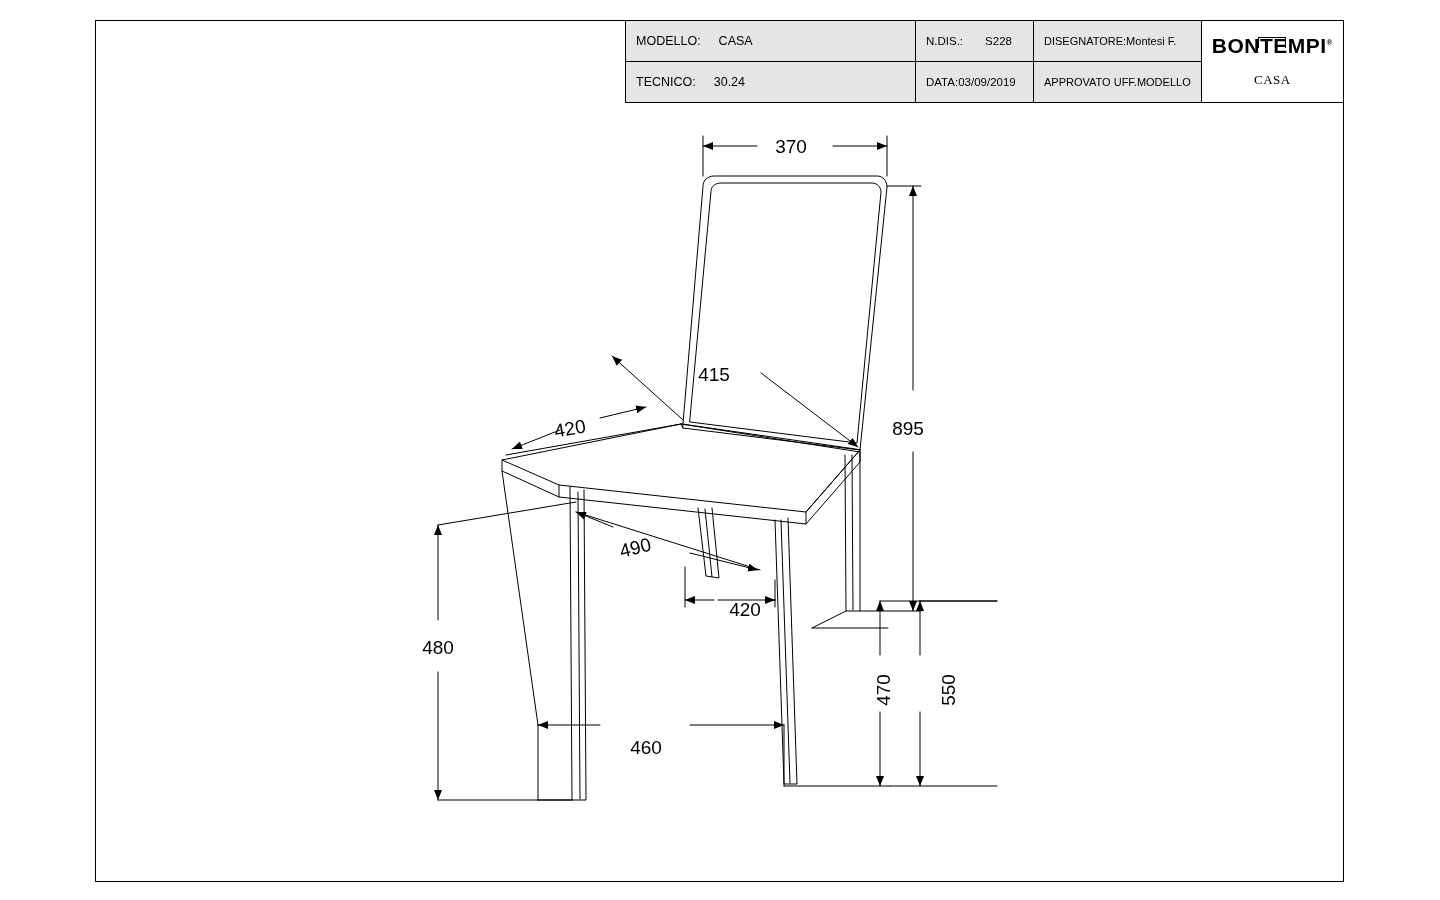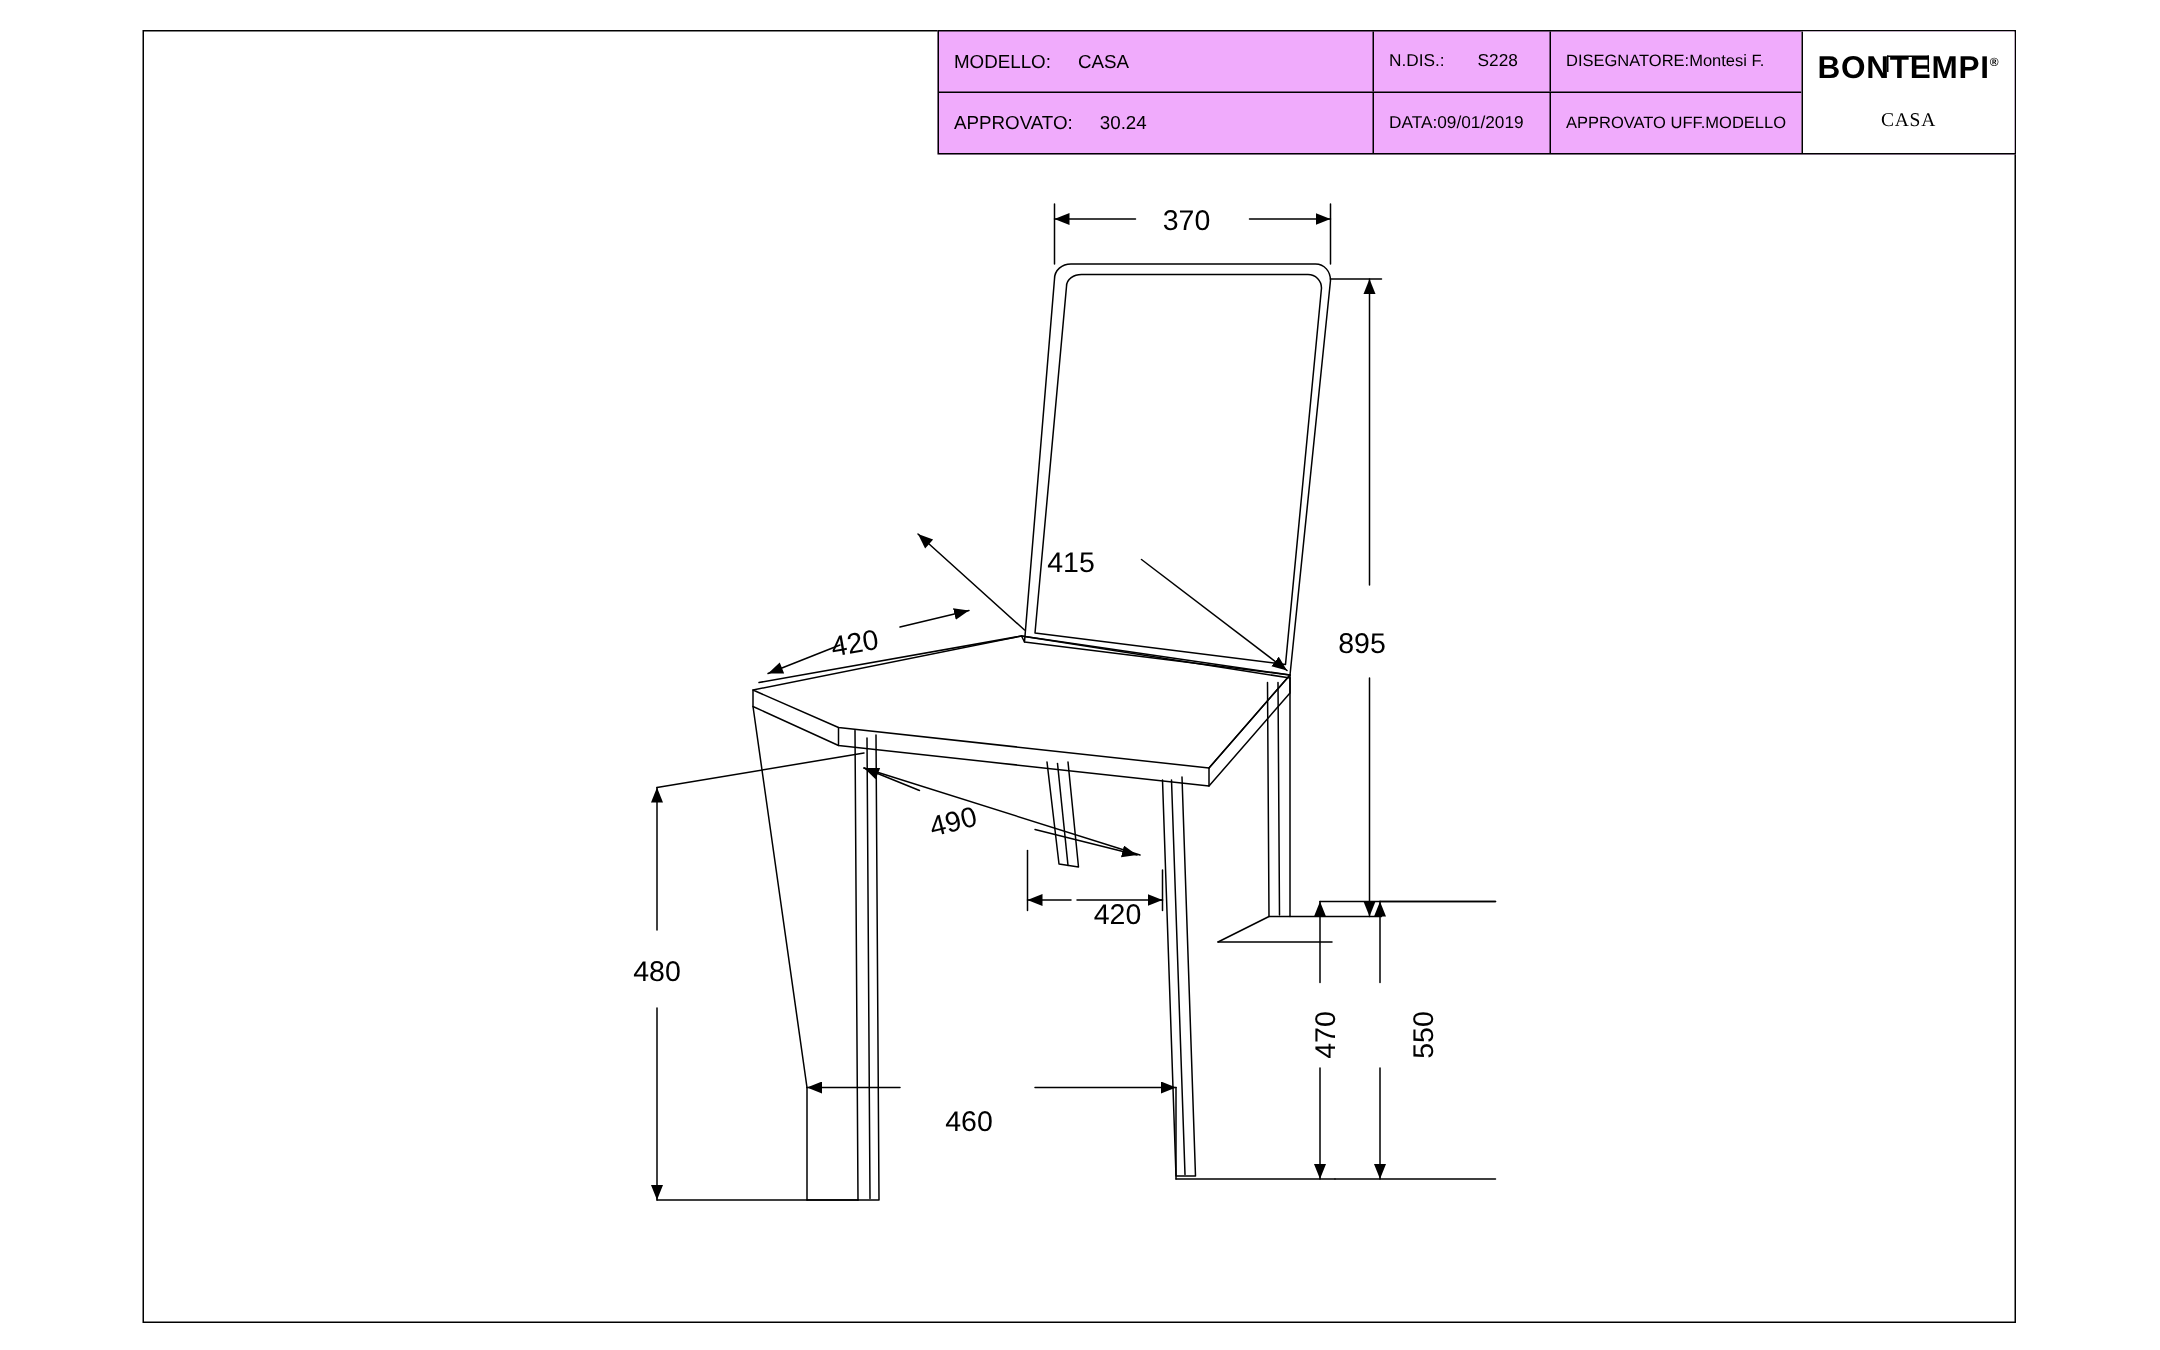--- a/index.html
+++ b/index.html
@@ -32,21 +32,21 @@
   
   .titleblock {
     position: absolute;
     left: 625px;
     top: 20px;
     width: 719px;
     height: 83px;
     box-sizing: border-box;
     border: 1px solid #000;
     display: flex;
-    background: #f0abfc;
+    background: #e5e5e5;
   }
   .tb-left {
     width: 575px;
     display: flex;
     flex-direction: column;
   }
   .tb-row {
     flex: 1;
     display: flex;
   }
@@ -248,24 +248,24 @@
           <span class="tb-value">CASA</span>
         </div>
         <div class="tb-cell c2">
           <span class="tb-label" style="margin-right:22px">N.DIS.:</span>
           <span class="tb-value">S228</span>
         </div>
         <div class="tb-cell c3">DISEGNATORE:Montesi F.</div>
       </div>
       <div class="tb-row">
         <div class="tb-cell c1">
-          <span class="tb-label">APPROVATO:</span>
+          <span class="tb-label">TECNICO:</span>
           <span class="tb-value">30.24</span>
         </div>
-        <div class="tb-cell c2">DATA:09/01/2019</div>
+        <div class="tb-cell c2">DATA:03/09/2019</div>
         <div class="tb-cell c3">APPROVATO UFF.MODELLO</div>
       </div>
     </div>
     <div class="tb-logo">
       <div class="logo-mark">
         <span class="logo-cap"></span>
         <span class="logo-word"><span>BONTEMPI</span><span class="logo-reg">®</span></span>
       </div>
       <div class="logo-sub">CASA</div>
     </div>

